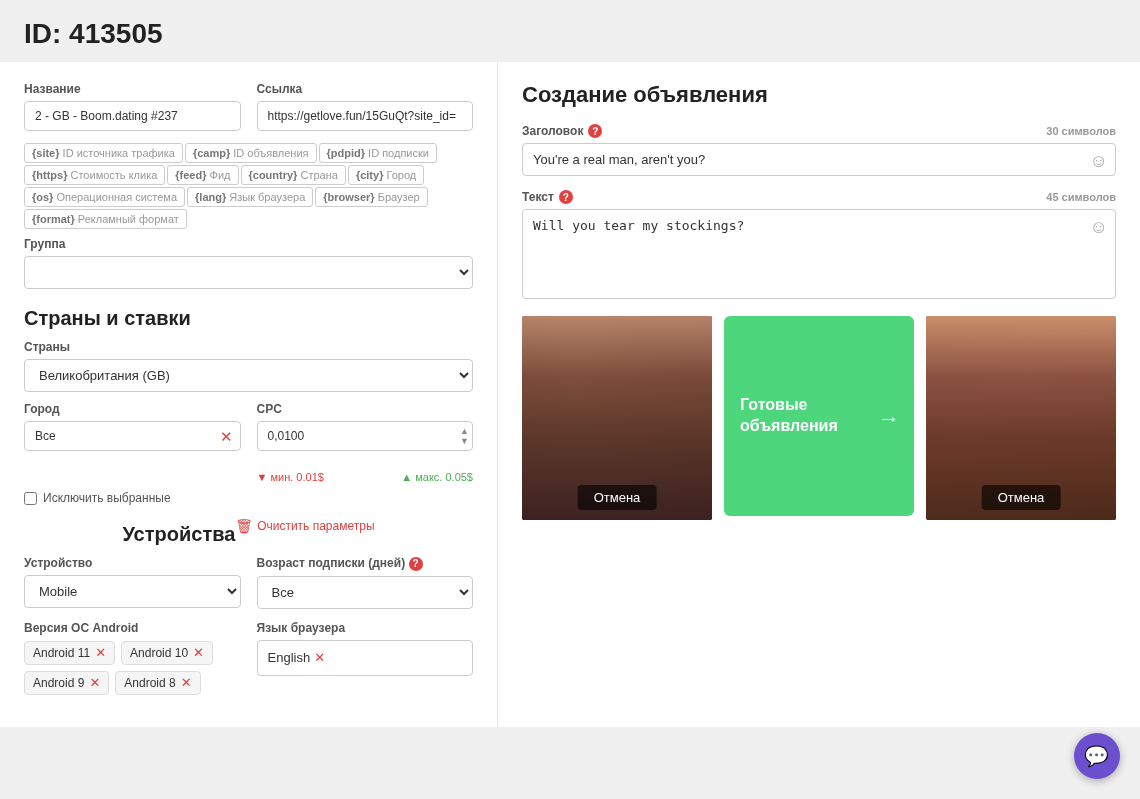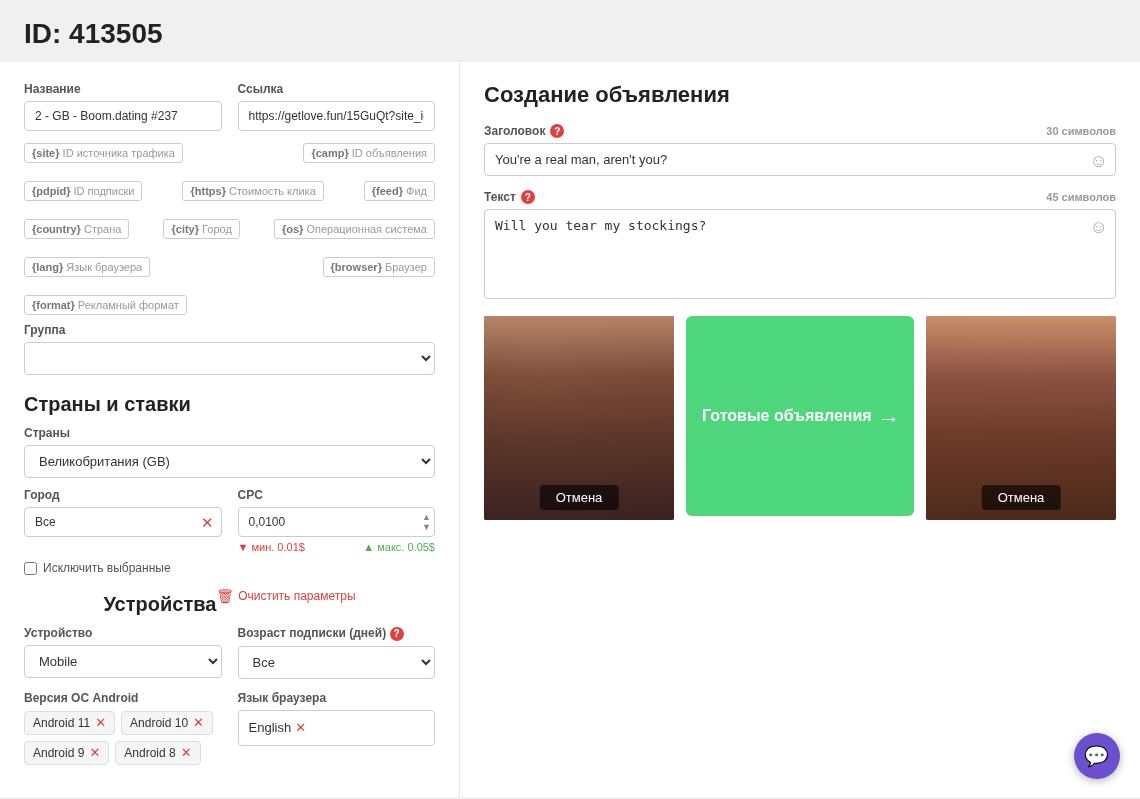--- a/index.html
+++ b/index.html
@@ -55,23 +55,22 @@
       padding: 7px 10px;
       font-size: 12px;
       color: #333;
       background: #fff;
       outline: none;
     }
 
     .macro-tags {
       display: flex;
       flex-wrap: wrap;
-      gap: 18px;
+      gap: 2px;
       margin-bottom: 8px;
-      justify-content: space-between;
     }
 
     .macro-tag {
       background: #fff;
       border: 1px solid #ccc;
       border-radius: 3px;
       padding: 3px 7px;
       font-size: 11px;
       cursor: pointer;
       color: #555;
@@ -160,21 +159,21 @@
       line-height: 1;
       background: none;
       border: none;
       padding: 0;
     }
 
     .cpc-range {
       display: flex;
       justify-content: space-between;
       font-size: 11px;
-      margin-top: 4px;
+      margin-top: 20px;
     }
     .cpc-min { color: #e04040; }
     .cpc-min::before { content: "▼ "; }
     .cpc-max { color: #4caf50; }
     .cpc-max::before { content: "▲ "; }
 
     .checkbox-row {
       display: flex;
       align-items: center;
       gap: 6px;
@@ -362,21 +361,21 @@
       padding: 5px 16px;
       cursor: pointer;
       font-size: 13px;
       white-space: nowrap;
     }
 
     .ready-ads-card {
       position: relative;
       border-radius: 6px;
       overflow: hidden;
-      width: 228px;
+      width: 190px;
       height: 200px;
       background: #4dd67c;
       display: flex;
       flex-direction: column;
       align-items: flex-start;
       justify-content: center;
       padding: 16px;
       cursor: pointer;
     }
 

